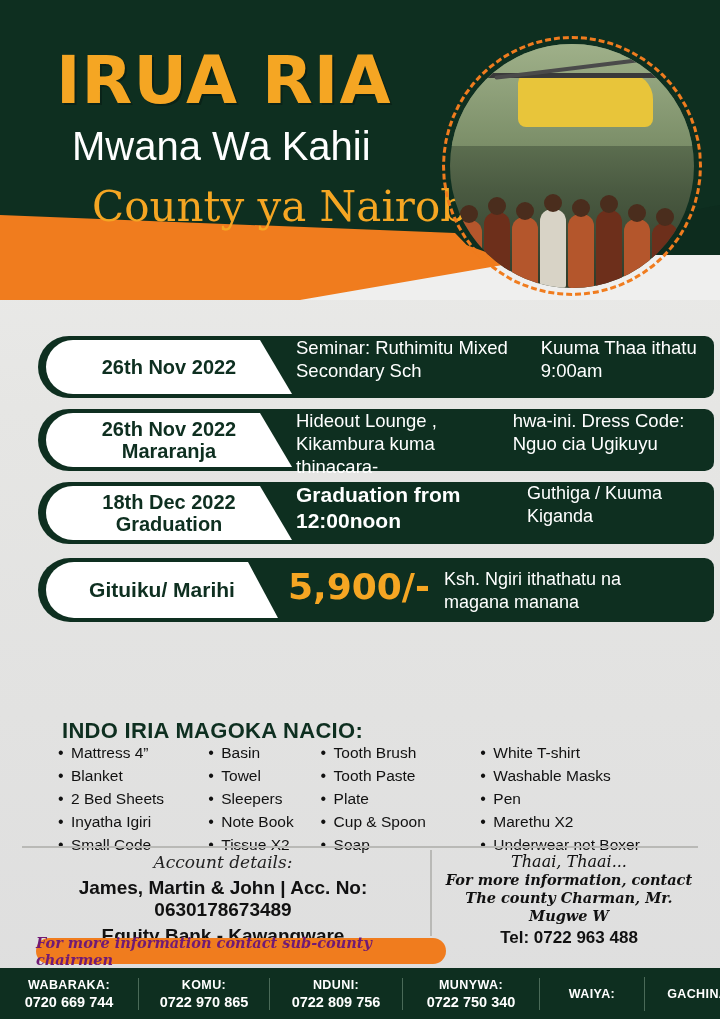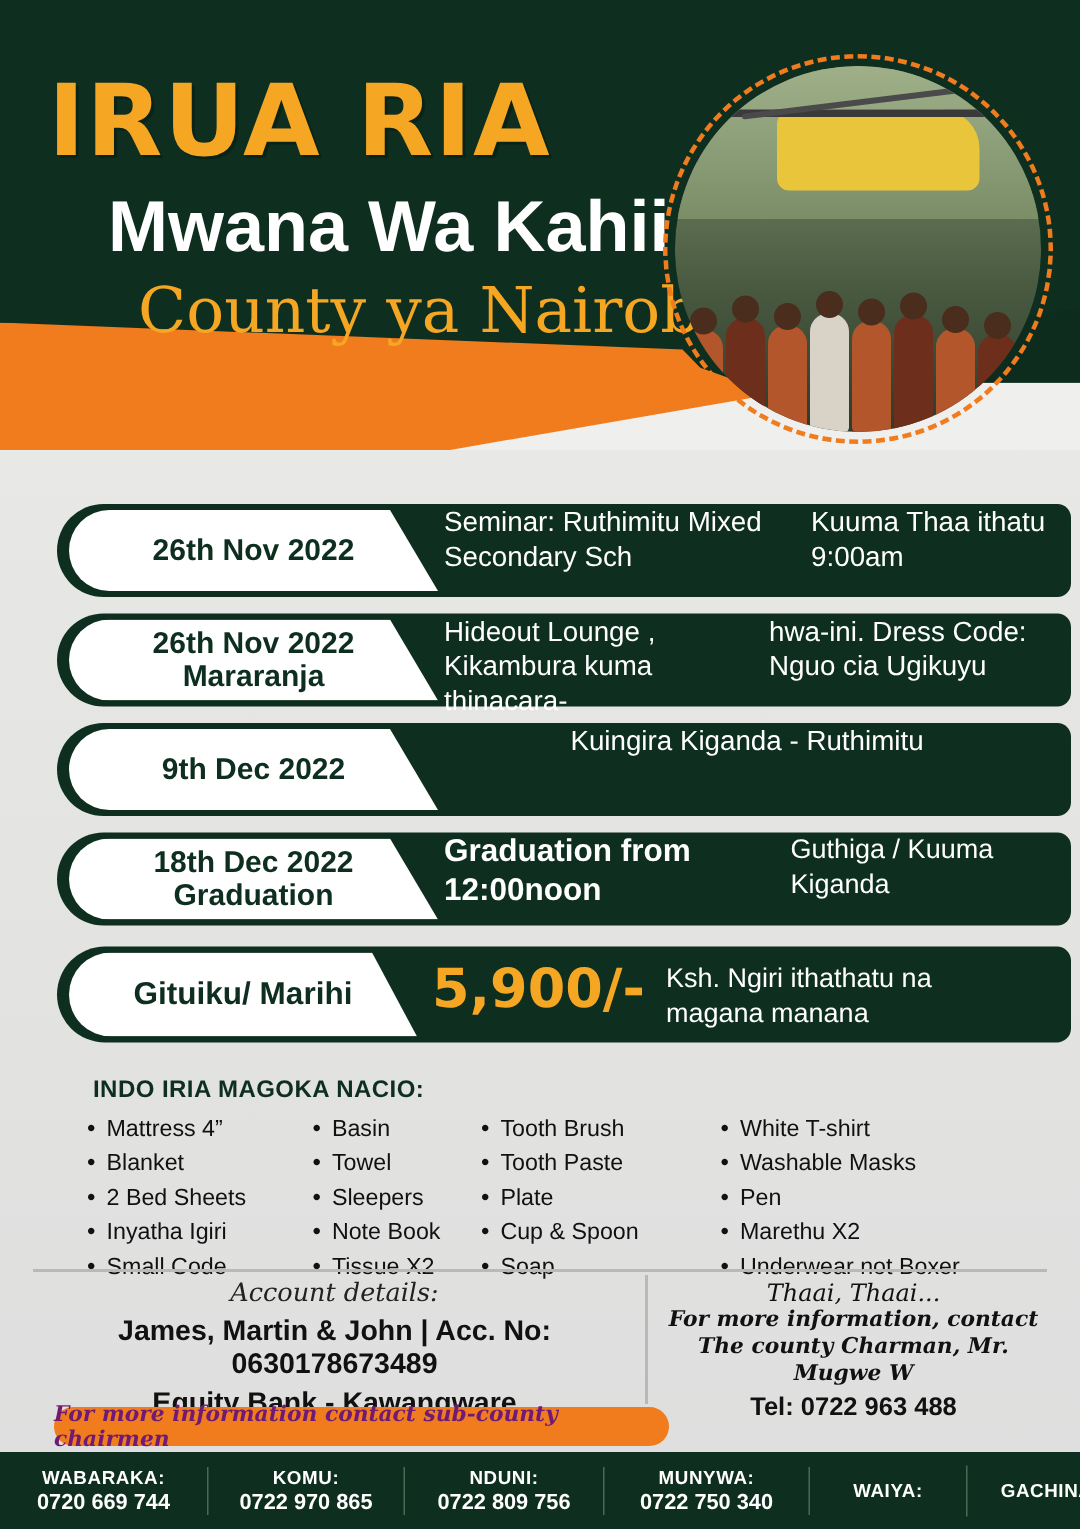--- a/index.html
+++ b/index.html
@@ -34,29 +34,29 @@
     position:absolute;top:215px;left:0;width:720px;height:95px;
     background:#f07c1e;
     clip-path:polygon(0 0, 455px 18px, 530px 95px, 0 95px);
   }
   .hdr-white{
     position:absolute;top:255px;left:0;width:720px;height:120px;
     background:#efefee;
     clip-path:polygon(0 45px, 300px 45px, 560px 0, 720px 0, 720px 120px, 0 120px);
   }
   .title-main{
-    position:absolute;left:32px;top:42px;
+    position:absolute;left:56px;top:42px;
     font-size:66px;font-weight:bold;letter-spacing:1px;
     color:#f5a623;
     font-family:"DejaVu Sans", sans-serif;
     text-shadow:2px 2px 0 rgba(0,0,0,.25);
   }
   .title-sub{
     position:absolute;left:72px;top:124px;
-    font-size:48px;font-weight:bold;color:#ffffff;
+    font-size:40px;font-weight:normal;color:#ffffff;
     font-family:"Liberation Sans", sans-serif;
   }
   .title-script{
     position:absolute;left:92px;top:182px;
     font-size:42px;color:#f5a623;
     font-family:"DejaVu Serif", serif;
   }
   .photo-ring{
     position:absolute;right:18px;top:36px;width:260px;height:260px;
     border-radius:50%;
@@ -139,21 +139,21 @@
     position:absolute;left:250px;top:8px;font-size:36px;font-weight:bold;color:#f5a623;
     font-family:"DejaVu Sans", sans-serif;
   }
   .feerow .desc{
     position:absolute;left:406px;top:10px;right:12px;
     font-size:18px;color:#fff;line-height:1.3;
   }
   
   .items-title{
     position:absolute;left:62px;top:718px;
-    font-size:16px;font-weight:bold;color:#0e2f20;letter-spacing:.3px;
+    font-size:22px;font-weight:bold;color:#0e2f20;letter-spacing:.3px;
   }
   .items{
     position:absolute;left:58px;top:744px;width:620px;
     display:flex;gap:0;
   }
   .col{padding-right:8px;}
   .col.c1{width:150px;}
   .col.c2{width:110px;}
   .col.c3{width:160px;}
   .col.c4{width:200px;}
@@ -262,29 +262,20 @@
       <div class="left">
         <div class="d1">26th Nov 2022</div>
         <div class="d2">Mararanja</div>
       </div>
       <div class="right">
         <div class="t1">Hideout Lounge , Kikambura kuma thinacara-</div>
         <div class="t2">hwa-ini. Dress Code: Nguo cia Ugikuyu</div>
       </div>
     </div>
 
-    <div class="row">
-      <div class="bar"></div>
-      <div class="left">
-        <div class="d1">9th Dec 2022</div>
-      </div>
-      <div class="right">
-        <div class="t1">Kuingira Kiganda - Ruthimitu</div>
-      </div>
-    </div>
 
     <div class="row big">
       <div class="bar"></div>
       <div class="left">
         <div class="d1">18th Dec 2022</div>
         <div class="d2">Graduation</div>
       </div>
       <div class="right">
         <div class="t1">Graduation from 12:00noon</div>
         <div class="t2">Guthiga / Kuuma Kiganda</div>

